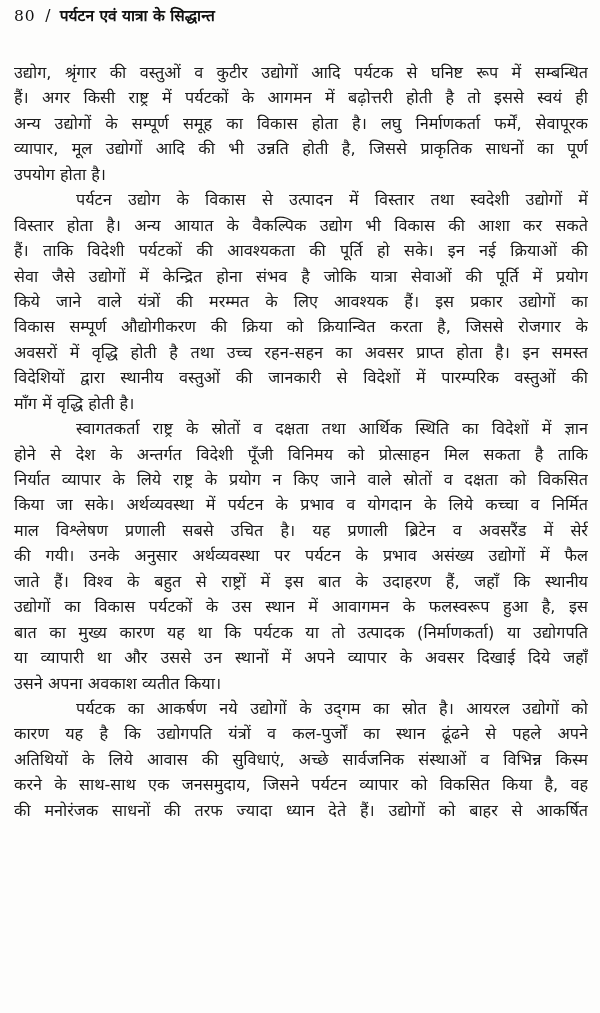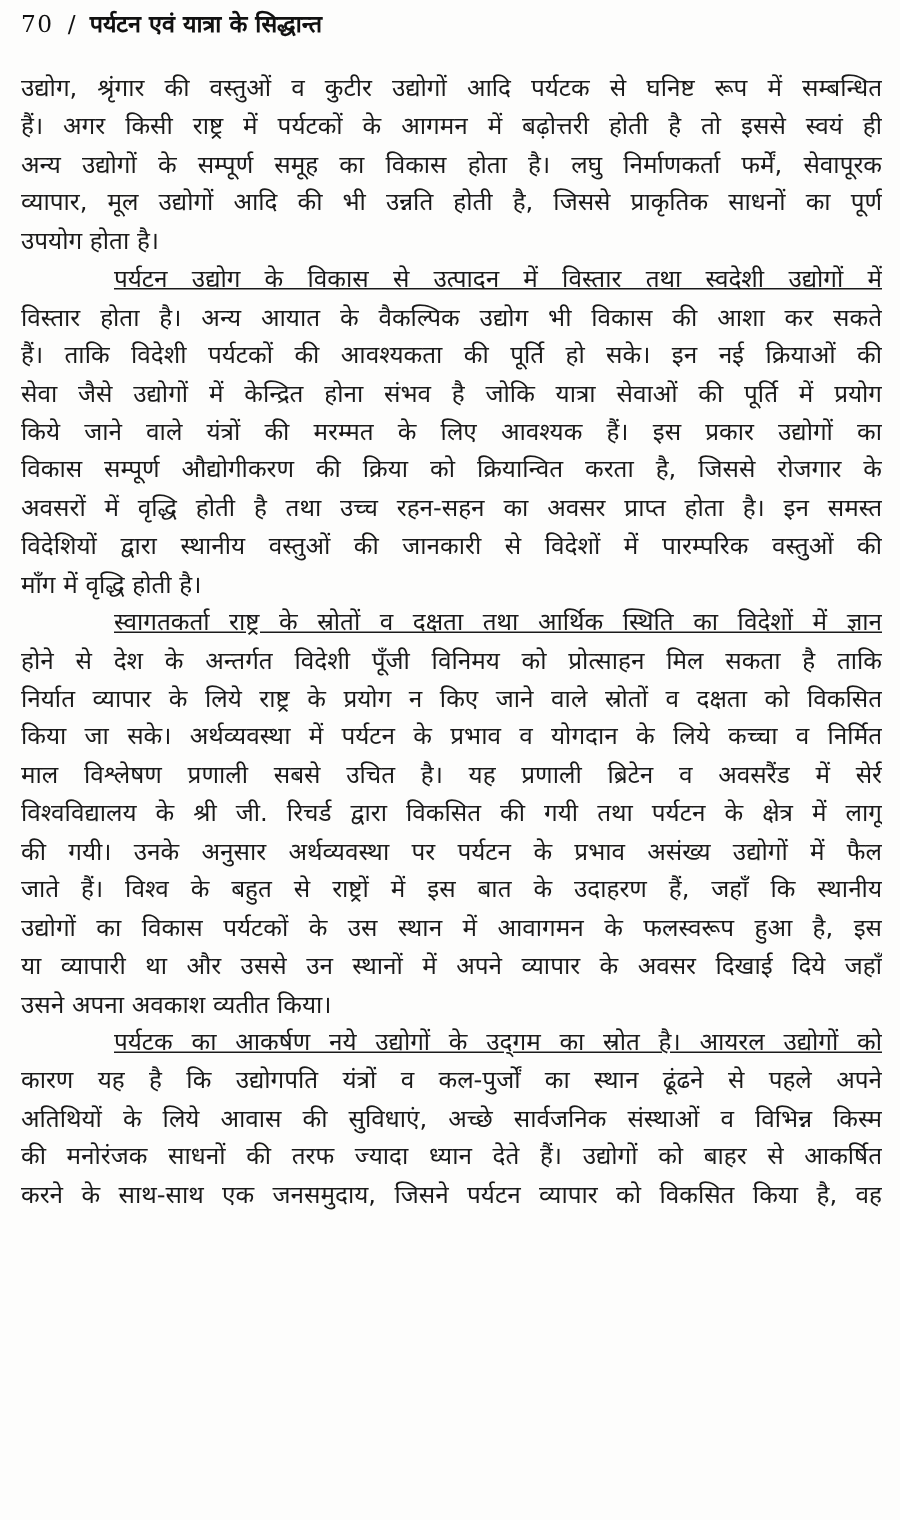--- a/index.html
+++ b/index.html
@@ -7,35 +7,35 @@
     width:600px; height:1013px; background:#fdfdfc; overflow:hidden;
     font-family:"DejaVu Sans", sans-serif; color:#1a1a1a;
   }
   .page { position:relative; width:600px; height:1013px; }
   .running-head {
     position:absolute; left:14px; top:4px;
     font-size:15.5px; font-weight:bold; line-height:24px; color:#111;
     white-space:nowrap;
   }
   .running-head .pgno { font-family:"DejaVu Serif", serif; font-weight:normal; letter-spacing:1px; }
-  .body-text { position:absolute; left:14px; top:46px; width:574px; }
+  .body-text { position:absolute; left:14px; top:60px; width:574px; }
   .line {
     height:25.45px; line-height:25.45px; font-size:16.2px;
     white-space:nowrap; overflow:hidden;
     text-align:justify; text-align-last:justify;
   }
   .line.last { text-align-last:left; }
-  .line.indent { padding-left:62px;text-decoration:underline; }
+  .line.indent { padding-left:62px; }
 </style>
 </head>
 <body>
 
 <div class="page">
   <div class="running-head">
-    <span class="pgno">70</span>
+    <span class="pgno">80</span>
     <span style="font-weight:normal;margin:0 4px;">/</span>
     <span>पर्यटन एवं यात्रा के सिद्धान्त</span>
   </div>
 
   <div class="body-text" id="body-text">
       <div class="line">उद्योग, श्रृंगार की वस्तुओं व कुटीर उद्योगों आदि पर्यटक से घनिष्ट रूप में सम्बन्धित</div>
       <div class="line">हैं। अगर किसी राष्ट्र में पर्यटकों के आगमन में बढ़ोत्तरी होती है तो इससे स्वयं ही</div>
       <div class="line">अन्य उद्योगों के सम्पूर्ण समूह का विकास होता है। लघु निर्माणकर्ता फर्में, सेवापूरक</div>
       <div class="line">व्यापार, मूल उद्योगों आदि की भी उन्नति होती है, जिससे प्राकृतिक साधनों का पूर्ण</div>
       <div class="line last">उपयोग होता है।</div>
@@ -46,25 +46,25 @@
       <div class="line">किये जाने वाले यंत्रों की मरम्मत के लिए आवश्यक हैं। इस प्रकार उद्योगों का</div>
       <div class="line">विकास सम्पूर्ण औद्योगीकरण की क्रिया को क्रियान्वित करता है, जिससे रोजगार के</div>
       <div class="line">अवसरों में वृद्धि होती है तथा उच्च रहन-सहन का अवसर प्राप्त होता है। इन समस्त</div>
       <div class="line">विदेशियों द्वारा स्थानीय वस्तुओं की जानकारी से विदेशों में पारम्परिक वस्तुओं की</div>
       <div class="line last">माँग में वृद्धि होती है।</div>
       <div class="line indent">स्वागतकर्ता राष्ट्र के स्रोतों व दक्षता तथा आर्थिक स्थिति का विदेशों में ज्ञान</div>
       <div class="line">होने से देश के अन्तर्गत विदेशी पूँजी विनिमय को प्रोत्साहन मिल सकता है ताकि</div>
       <div class="line">निर्यात व्यापार के लिये राष्ट्र के प्रयोग न किए जाने वाले स्रोतों व दक्षता को विकसित</div>
       <div class="line">किया जा सके। अर्थव्यवस्था में पर्यटन के प्रभाव व योगदान के लिये कच्चा व निर्मित</div>
       <div class="line">माल विश्लेषण प्रणाली सबसे उचित है। यह प्रणाली ब्रिटेन व अवसरैंड में सेर्र</div>
-      <div class="line">विश्वविद्यालय के श्री जी. रिचर्ड द्वारा विकसित की गयी तथा पर्यटन के क्षेत्र में लागू</div>
       <div class="line">की गयी। उनके अनुसार अर्थव्यवस्था पर पर्यटन के प्रभाव असंख्य उद्योगों में फैल</div>
       <div class="line">जाते हैं। विश्व के बहुत से राष्ट्रों में इस बात के उदाहरण हैं, जहाँ कि स्थानीय</div>
       <div class="line">उद्योगों का विकास पर्यटकों के उस स्थान में आवागमन के फलस्वरूप हुआ है, इस</div>
+      <div class="line">बात का मुख्य कारण यह था कि पर्यटक या तो उत्पादक (निर्माणकर्ता) या उद्योगपति</div>
       <div class="line">या व्यापारी था और उससे उन स्थानों में अपने व्यापार के अवसर दिखाई दिये जहाँ</div>
       <div class="line last">उसने अपना अवकाश व्यतीत किया।</div>
       <div class="line indent">पर्यटक का आकर्षण नये उद्योगों के उद्‍गम का स्रोत है। आयरल उद्योगों को</div>
       <div class="line">कारण यह है कि उद्योगपति यंत्रों व कल-पुर्जों का स्थान ढूंढने से पहले अपने</div>
       <div class="line">अतिथियों के लिये आवास की सुविधाएं, अच्छे सार्वजनिक संस्थाओं व विभिन्न किस्म</div>
+      <div class="line">करने के साथ-साथ एक जनसमुदाय, जिसने पर्यटन व्यापार को विकसित किया है, वह</div>
       <div class="line">की मनोरंजक साधनों की तरफ ज्यादा ध्यान देते हैं। उद्योगों को बाहर से आकर्षित</div>
-      <div class="line">करने के साथ-साथ एक जनसमुदाय, जिसने पर्यटन व्यापार को विकसित किया है, वह</div>
     </div>
 </div>
 
 </body></html>

